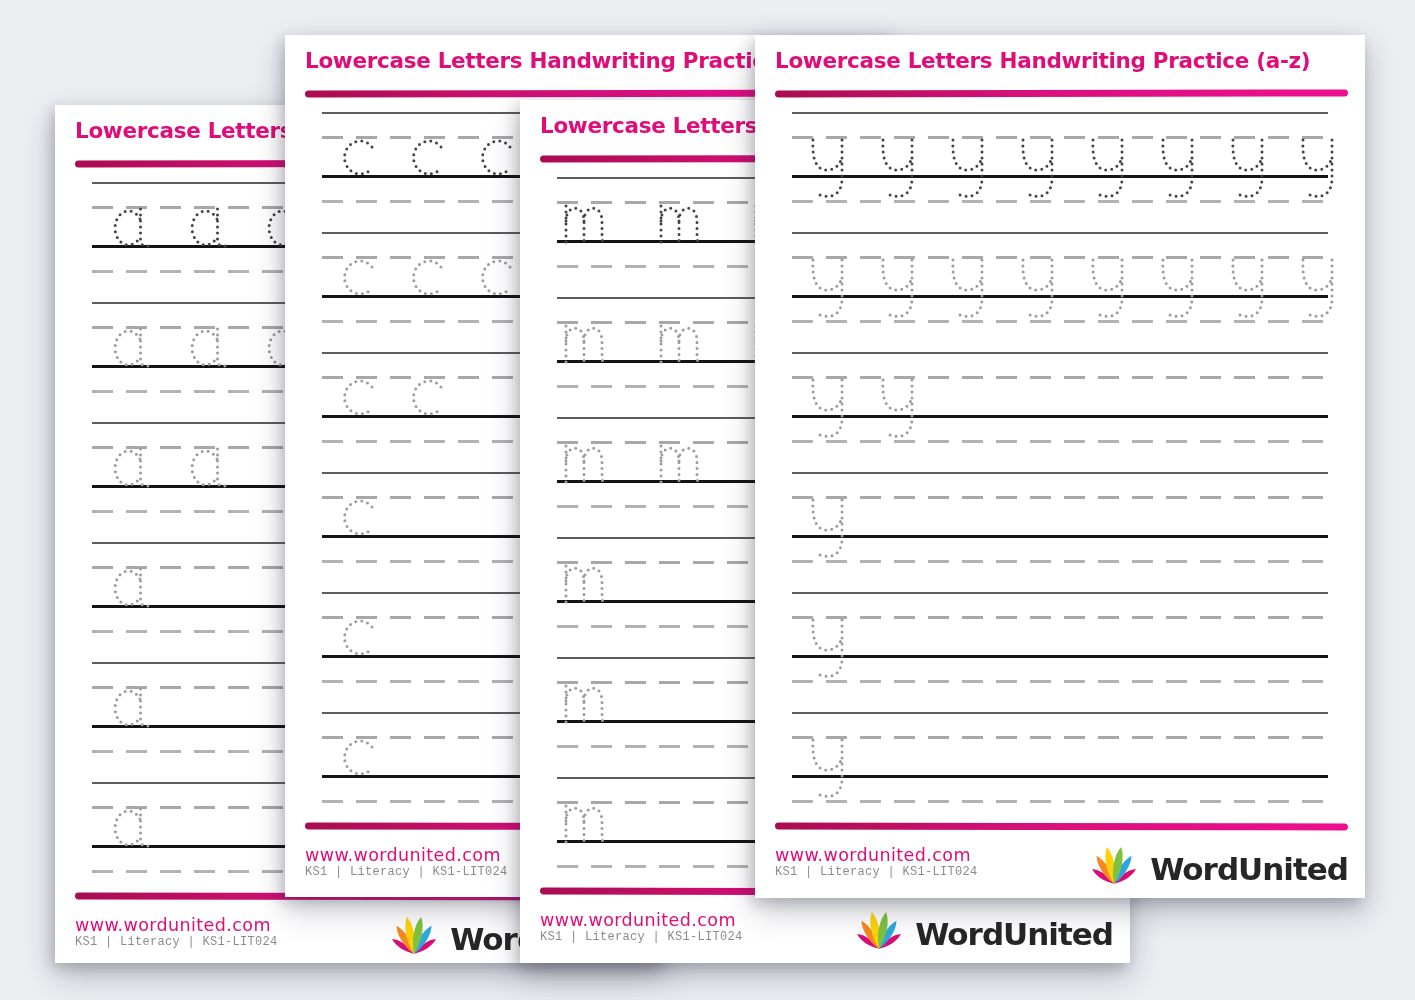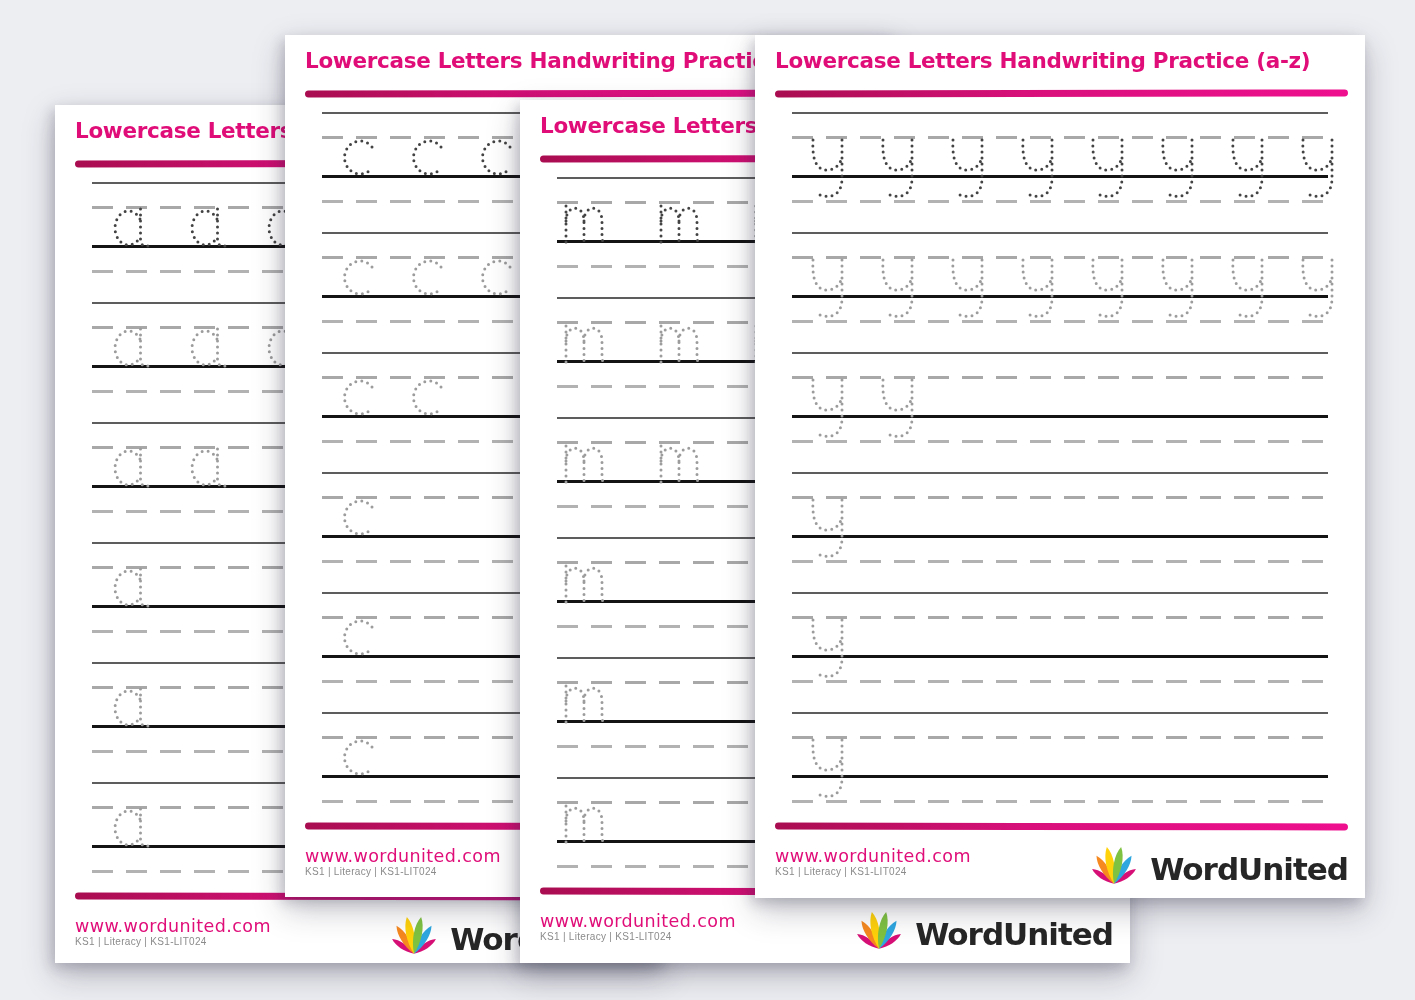--- a/index.html
+++ b/index.html
@@ -35,22 +35,22 @@
   .ln-mid {top:24px;height:2.6px;background:repeating-linear-gradient(90deg,#a8a8a8 0 21px,transparent 21px 34px);}
   .ln-base{top:63px;height:3.4px;background:#141414;}
   .ln-desc{top:88px;height:2.6px;background:repeating-linear-gradient(90deg,#b2b2b2 0 21px,transparent 21px 34px);}
   .letters{position:absolute;inset:0;}
   .letters svg{position:absolute;top:0;overflow:visible;}
 
   .footer{position:absolute;top:788px;left:20px;right:17px;}
   .footer-bar{position:relative;top:0;left:0;right:0;transform:rotate(.1deg);}
   .footer-cols{display:flex;justify-content:space-between;align-items:center;margin-top:8px;}
   .site{font-size:17.5px;font-weight:normal;color:#e00d79;letter-spacing:.4px;}
-  .meta{font-size:10px;color:#8b8b8b;margin-top:0;letter-spacing:.3px;
-        font-family:Liberation Sans, sans-serif;}
+  .meta{font-size:12px;color:#8b8b8b;margin-top:0;letter-spacing:.3px;
+        font-family:Liberation Mono, monospace;}
   .logo{display:flex;align-items:flex-end;gap:8px;}
   .logo .fan{flex:0 0 auto;}
   .brand{font-size:31px;font-weight:bold;color:#262626;letter-spacing:-1px;line-height:1;}
 </style>
 </head>
 <body style="background: rgb(237, 238, 242);">
 
 <div id="stage">
   <section class="page page-a">
     <h1 class="title">Lowercase Letters Handwriting Practice (a-z)</h1>

